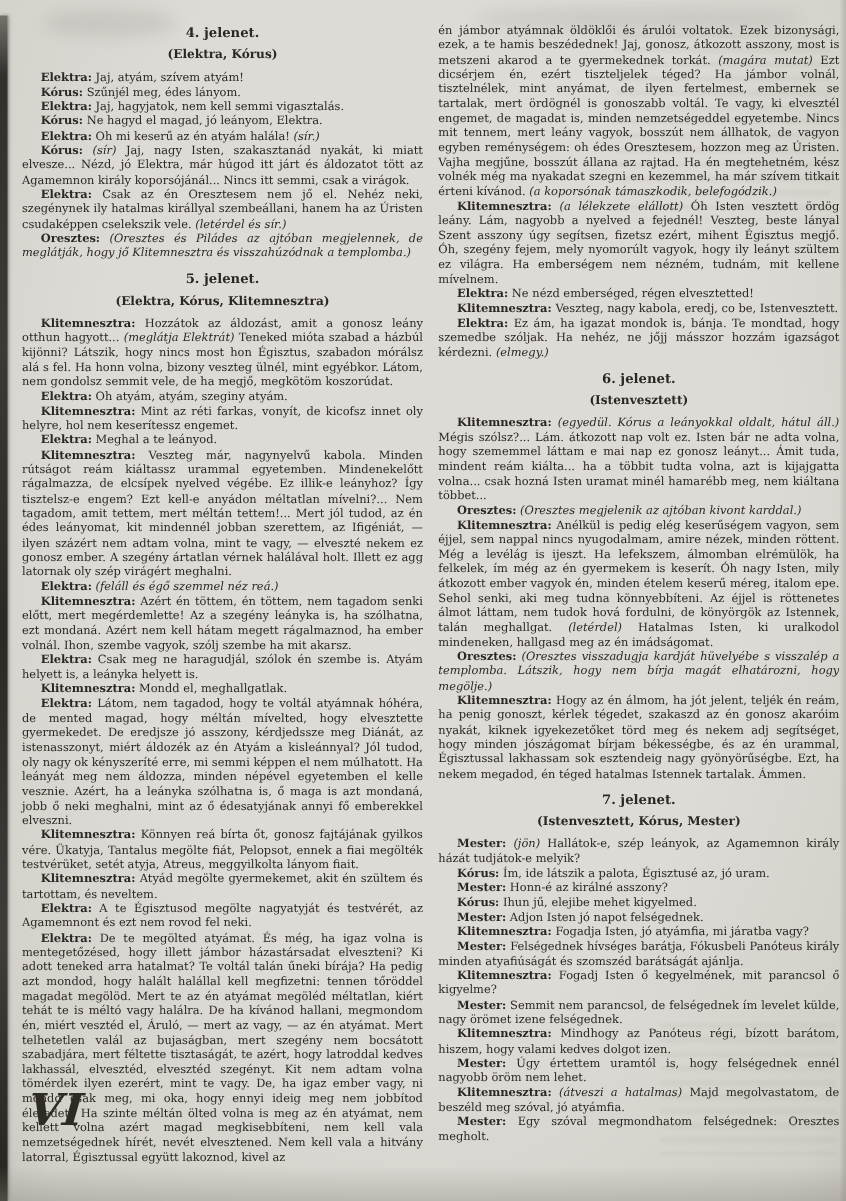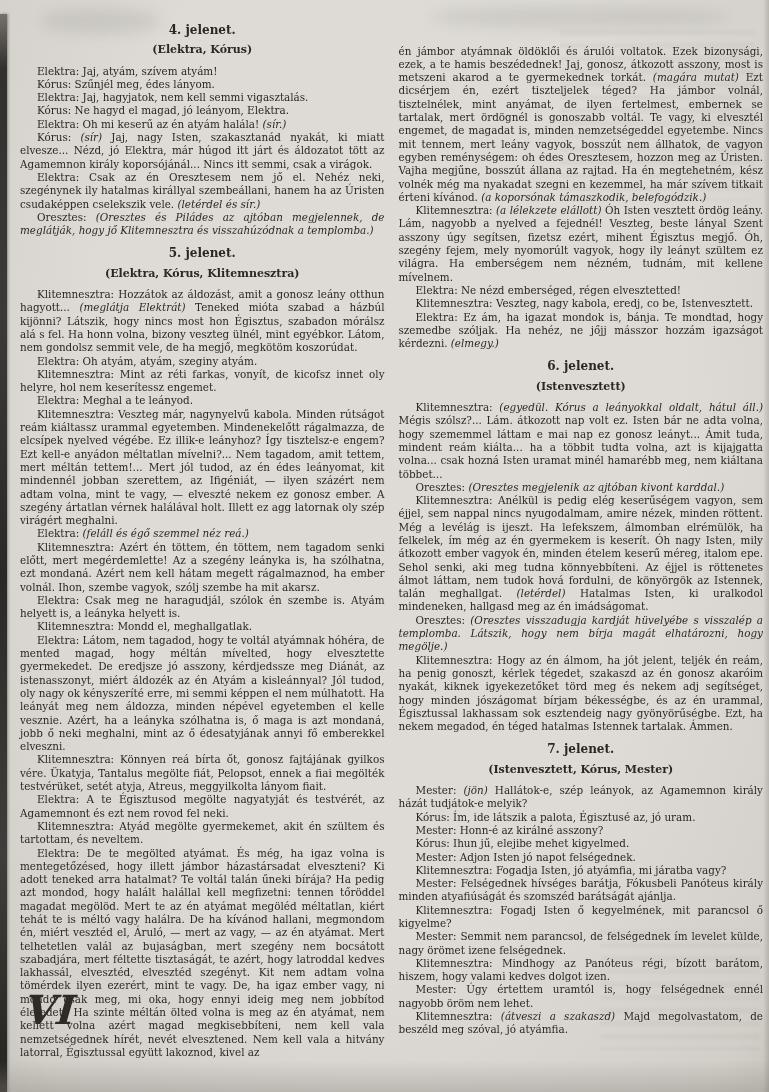--- a/index.html
+++ b/index.html
@@ -1,26 +1,26 @@
 <!DOCTYPE html>
 <html><head>
 <meta charset="utf-8">
 <style>
   html,body{margin:0;padding:0;background:#b4b1ab;}
   .page{position:relative;width:769px;height:1092px;overflow:hidden;
         background:radial-gradient(ellipse at 50% 38%, #dedbd6 55%, #d2cfc9 92%, #c8c5bf 100%);
         font-family:"DejaVu Serif","Liberation Serif",serif;color:#2b2722;}
-  .columns{position:absolute;top:22px;left:20px;width:743px;display:flex;gap:14px;align-items:center;}
+  .columns{position:absolute;top:22px;left:20px;width:743px;display:flex;gap:14px;align-items:flex-start;}
   .col{flex:1;font-size:10.4px;line-height:13.3px;text-align:justify;}
   .scene-heading{text-align:center;font-weight:700;font-size:12px;margin:10px 0 6px;}
   .col .scene-heading:first-child{margin-top:2px;}
   .cast-heading{text-align:center;font-weight:700;font-size:11px;margin:0 0 8px;}
   .para{margin:0;text-indent:17px;}
   .para.cont{text-indent:0;}
-  .para strong{font-weight:400;}
+  .para strong{font-weight:700;}
   .para em{font-style:italic;margin-top:16px;}
   .page-number{position:absolute;left:26px;top:990px;font-size:40px;line-height:1;
                font-weight:700;font-style:italic;transform:skewX(-5deg);color:#2e2a24;}
   .edge-left{position:absolute;left:0;top:14px;width:7px;height:1078px;
              background:linear-gradient(180deg,#75726c 0%,#33312e 5%,#3c3a36 28%,#2b2926 52%,#403e3a 78%,#26241f 100%);
              box-shadow:1px 0 3px rgba(70,67,62,.55);}
   .edge-bottom{position:absolute;left:0;bottom:0;width:100%;height:32px;
                background:linear-gradient(180deg,rgba(150,146,139,0),rgba(143,139,132,.40));}
   .edge-right{position:absolute;right:0;top:0;width:6px;height:100%;
               background:linear-gradient(270deg,rgba(118,114,107,.30),rgba(118,114,107,0));}
@@ -59,22 +59,22 @@
         <p class="para"><strong>Elektra:</strong><span> Oh atyám, atyám, szeginy atyám.</span></p>
         <p class="para"><strong>Klitemnesztra:</strong><span> Mint az réti farkas, vonyít, de kicofsz innet oly helyre, hol nem keserítessz engemet.</span></p>
         <p class="para"><strong>Elektra:</strong><span> Meghal a te leányod.</span></p>
         <p class="para"><strong>Klitemnesztra:</strong><span> Veszteg már, nagynyelvű kabola. Minden rútságot reám kiáltassz urammal egyetemben. Mindenekelőtt rágalmazza, de elcsípek nyelved végébe. Ez illik-e leányhoz? Így tisztelsz-e engem? Ezt kell-e anyádon méltatlan mívelni?... Nem tagadom, amit tettem, mert méltán tettem!... Mert jól tudod, az én édes leányomat, kit mindennél jobban szerettem, az Ifigéniát, — ilyen százért nem adtam volna, mint te vagy, — elveszté nekem ez gonosz ember. A szegény ártatlan vérnek halálával holt. Illett ez agg latornak oly szép virágért meghalni.</span></p>
         <p class="para"><strong>Elektra:</strong><em> (feláll és égő szemmel néz reá.)</em></p>
         <p class="para"><strong>Klitemnesztra:</strong><span> Azért én töttem, én töttem, nem tagadom senki előtt, mert megérdemlette! Az a szegény leányka is, ha szólhatna, ezt mondaná. Azért nem kell hátam megett rágalmaznod, ha ember volnál. Ihon, szembe vagyok, szólj szembe ha mit akarsz.</span></p>
         <p class="para"><strong>Elektra:</strong><span> Csak meg ne haragudjál, szólok én szembe is. Atyám helyett is, a leányka helyett is.</span></p>
         <p class="para"><strong>Klitemnesztra:</strong><span> Mondd el, meghallgatlak.</span></p>
         <p class="para"><strong>Elektra:</strong><span> Látom, nem tagadod, hogy te voltál atyámnak hóhéra, de mented magad, hogy méltán mívelted, hogy elvesztette gyermekedet. De eredjsze jó asszony, kérdjedssze meg Diánát, az istenasszonyt, miért áldozék az én Atyám a kisleánnyal? Jól tudod, oly nagy ok kényszeríté erre, mi semmi képpen el nem múlhatott. Ha leányát meg nem áldozza, minden népével egyetemben el kelle vesznie. Azért, ha a leányka szólhatna is, ő maga is azt mondaná, jobb ő neki meghalni, mint az ő édesatyjának annyi fő emberekkel elveszni.</span></p>
         <p class="para"><strong>Klitemnesztra:</strong><span> Könnyen reá bírta őt, gonosz fajtájának gyilkos vére. Ükatyja, Tantalus megölte fiát, Pelopsot, ennek a fiai megölték testvérüket, setét atyja, Atreus, meggyilkolta lányom fiait.</span></p>
+        <p class="para"><strong>Klitemnesztra:</strong><span> Atyád megölte gyermekemet, akit én szültem és tartottam, és neveltem.</span></p>
         <p class="para"><strong>Elektra:</strong><span> A te Égisztusod megölte nagyatyját és testvérét, az Agamemnont és ezt nem rovod fel neki.</span></p>
-        <p class="para"><strong>Klitemnesztra:</strong><span> Atyád megölte gyermekemet, akit én szültem és tartottam, és neveltem.</span></p>
         <p class="para"><strong>Elektra:</strong><span> De te megölted atyámat. És még, ha igaz volna is mentegetőzésed, hogy illett jámbor házastársadat elveszteni? Ki adott teneked arra hatalmat? Te voltál talán űneki bírája? Ha pedig azt mondod, hogy halált halállal kell megfizetni: tennen tőröddel magadat megölöd. Mert te az én atyámat megöléd méltatlan, kiért tehát te is méltó vagy halálra. De ha kívánod hallani, megmondom én, miért vesztéd el, Áruló, — mert az vagy, — az én atyámat. Mert telhetetlen valál az bujaságban, mert szegény nem bocsátott szabadjára, mert féltette tisztaságát, te azért, hogy latroddal kedves lakhassál, elvesztéd, elvesztéd szegényt. Kit nem adtam volna tömérdek ilyen ezerért, mint te vagy. De, ha igaz ember vagy, ni mondd csak meg, mi oka, hogy ennyi ideig meg nem jobbítod életedet? Ha szinte méltán ölted volna is meg az én atyámat, nem kellett volna azért magad megkisebbíteni, nem kell vala nemzetségednek hírét, nevét elvesztened. Nem kell vala a hitvány latorral, Égisztussal együtt lakoznod, kivel az</span></p>
       </div>
     <div class="col">
         <p class="para cont"><span>én jámbor atyámnak öldöklői és árulói voltatok. Ezek bizonysági, ezek, a te hamis beszédednek! Jaj, gonosz, átkozott asszony, most is metszeni akarod a te gyermekednek torkát. </span><em>(magára mutat)</em><span> Ezt dicsérjem én, ezért tiszteljelek téged? Ha jámbor volnál, tisztelnélek, mint anyámat, de ilyen fertelmest, embernek se tartalak, mert ördögnél is gonoszabb voltál. Te vagy, ki elvesztél engemet, de magadat is, minden nemzetségeddel egyetembe. Nincs mit tennem, mert leány vagyok, bosszút nem állhatok, de vagyon egyben reménységem: oh édes Oresztesem, hozzon meg az Úristen. Vajha megjűne, bosszút állana az rajtad. Ha én megtehetném, kész volnék még ma nyakadat szegni en kezemmel, ha már szívem titkait érteni kívánod. </span><em>(a koporsónak támaszkodik, belefogódzik.)</em></p>
         <p class="para"><strong>Klitemnesztra:</strong><em> (a lélekzete elállott)</em><span> Óh Isten vesztett ördög leány. Lám, nagyobb a nyelved a fejednél! Veszteg, beste lányal Szent asszony úgy segítsen, fizetsz ezért, mihent Égisztus megjő. Óh, szegény fejem, mely nyomorúlt vagyok, hogy ily leányt szültem ez világra. Ha emberségem nem nézném, tudnám, mit kellene mívelnem.</span></p>
         <p class="para"><strong>Elektra:</strong><span> Ne nézd emberséged, régen elvesztetted!</span></p>
         <p class="para"><strong>Klitemnesztra:</strong><span> Veszteg, nagy kabola, eredj, co be, Istenvesztett.</span></p>
         <p class="para"><strong>Elektra:</strong><span> Ez ám, ha igazat mondok is, bánja. Te mondtad, hogy szemedbe szóljak. Ha nehéz, ne jőjj másszor hozzám igazságot kérdezni. </span><em>(elmegy.)</em></p>
         <div class="scene-heading">6. jelenet.</div>
         <div class="cast-heading">(Istenvesztett)</div>
@@ -89,21 +89,22 @@
         <p class="para"><strong>Kórus:</strong><span> Ím, ide látszik a palota, Égisztusé az, jó uram.</span></p>
         <p class="para"><strong>Mester:</strong><span> Honn-é az királné asszony?</span></p>
         <p class="para"><strong>Kórus:</strong><span> Ihun jű, elejibe mehet kigyelmed.</span></p>
         <p class="para"><strong>Mester:</strong><span> Adjon Isten jó napot felségednek.</span></p>
         <p class="para"><strong>Klitemnesztra:</strong><span> Fogadja Isten, jó atyámfia, mi járatba vagy?</span></p>
         <p class="para"><strong>Mester:</strong><span> Felségednek hívséges barátja, Fókusbeli Panóteus király minden atyafiúságát és szomszéd barátságát ajánlja.</span></p>
         <p class="para"><strong>Klitemnesztra:</strong><span> Fogadj Isten ő kegyelmének, mit parancsol ő kigyelme?</span></p>
         <p class="para"><strong>Mester:</strong><span> Semmit nem parancsol, de felségednek ím levelet külde, nagy örömet izene felségednek.</span></p>
         <p class="para"><strong>Klitemnesztra:</strong><span> Mindhogy az Panóteus régi, bízott barátom, hiszem, hogy valami kedves dolgot izen.</span></p>
         <p class="para"><strong>Mester:</strong><span> Úgy értettem uramtól is, hogy felségednek ennél nagyobb öröm nem lehet.</span></p>
-        <p class="para"><strong>Klitemnesztra:</strong><em> (átveszi a szakaszd)</em><span> Majd megolvastatom, de beszéld meg szóval, jó atyámfia.</span></p>
+        <p class="para"><strong>Klitemnesztra:</strong><em> (átveszi a hatalmas)</em><span> Majd megolvastatom, de beszéld meg szóval, jó atyámfia.</span></p>
+        <p class="para"><strong>Mester:</strong><span> Egy szóval megmondhatom felségednek: Oresztes megholt.</span></p>
       </div>
   </div>
 
   <div class="page-number">VI</div>
 
   <div class="edge-left"></div>
   <div class="edge-bottom"></div>
   <div class="edge-right"></div>
 </div>
 

